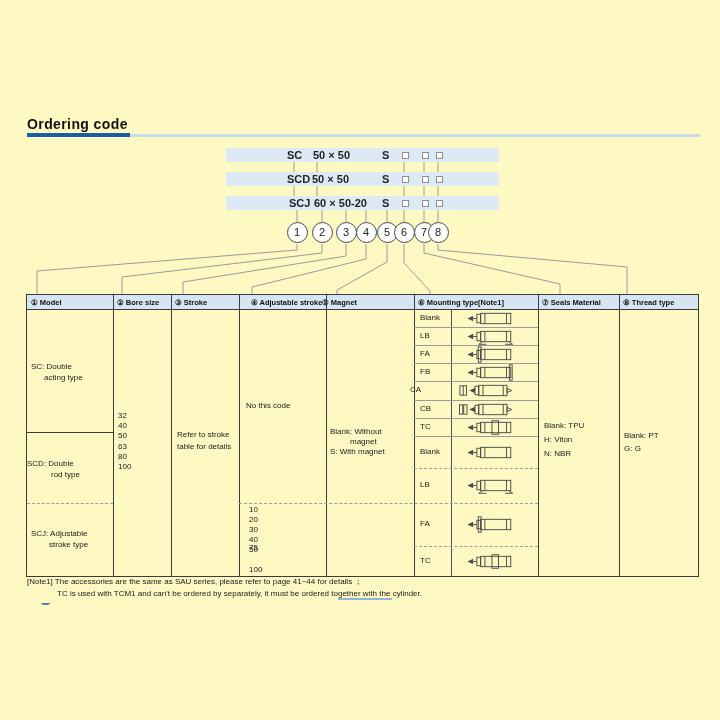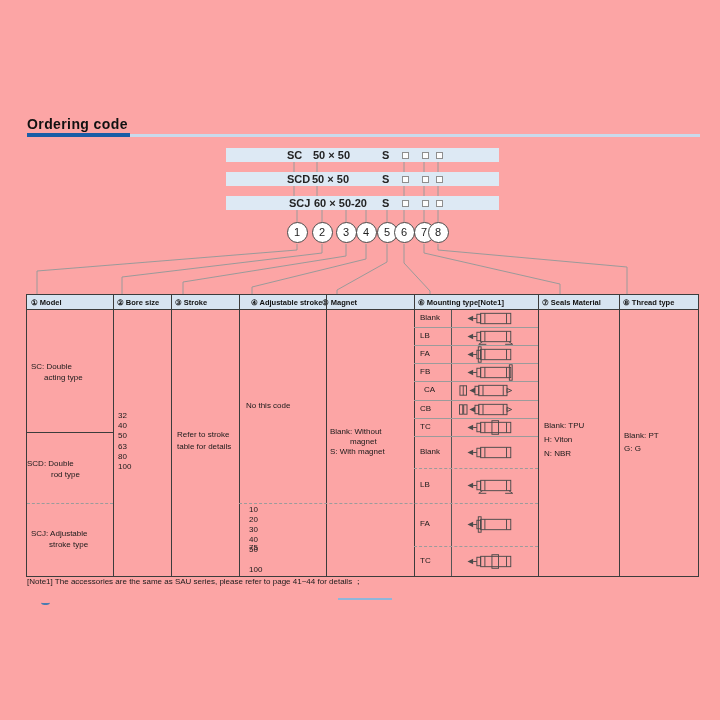--- a/index.html
+++ b/index.html
@@ -1,16 +1,16 @@
 <!DOCTYPE html>
 <html><head>
 <meta charset="utf-8">
 <style>
   html,body{margin:0;padding:0;background:#fff}
-  .page{position:relative;width:720px;height:720px;background:#fca5a5;
+  .page{position:relative;width:720px;height:720px;background:#fef9c3;
         font-family:"Liberation Sans",sans-serif;color:#1c1c1c;overflow:hidden}
   .abs{position:absolute}
   .title{left:27px;top:116px;font-size:14px;font-weight:bold;letter-spacing:.4px;color:#111}
   .title-bar{left:27px;top:133px;width:103px;height:4px;background:#1a5da6}
   .title-rule{left:130px;top:134px;width:570px;height:2.5px;background:#c9daeb}
   .band{width:273px;height:14px;background:#dde9f4}
   .bt{font-weight:bold;font-size:11px;line-height:14px;white-space:pre;color:#232323}
   .sq{width:5px;height:5px;border:1px solid #8e8e8e;background:#fdfdfd}
   .circ{width:19px;height:19px;border:1px solid #4a4a4a;border-radius:50%;background:#fff;
         font-size:11px;line-height:19px;text-align:center;color:#222}
@@ -221,21 +221,21 @@
     <span class="t" style="left:222px;top:270px">100</span>
 
     <span class="t" style="left:303px;top:132px">Blank: Without</span>
     <span class="t" style="left:323px;top:142px">magnet</span>
     <span class="t" style="left:303px;top:152px">S: With magnet</span>
 
     <span class="t" style="left:393px;top:18px">Blank</span>
     <span class="t" style="left:393px;top:36px">LB</span>
     <span class="t" style="left:393px;top:54px">FA</span>
     <span class="t" style="left:393px;top:72px">FB</span>
-    <span class="t" style="left:397px;top:90px">CA</span>
+    <span class="t" style="left:383px;top:90px">CA</span>
     <span class="t" style="left:393px;top:109px">CB</span>
     <span class="t" style="left:393px;top:127px">TC</span>
 
     <span class="t" style="left:393px;top:152px">Blank</span>
     <span class="t" style="left:393px;top:185px">LB</span>
     <span class="t" style="left:393px;top:224px">FA</span>
     <span class="t" style="left:393px;top:261px">TC</span>
 
     <svg class="mi" style="left:432px;top:15px" viewBox="0 0 68 18">
         <use href="#cyl-blank"></use>
@@ -273,16 +273,17 @@
 
     <span class="t" style="left:517px;top:126px">Blank: TPU</span>
     <span class="t" style="left:517px;top:140px">H: Viton</span>
     <span class="t" style="left:517px;top:154px">N: NBR</span>
 
     <span class="t" style="left:597px;top:136px">Blank: PT</span>
     <span class="t" style="left:597px;top:149px">G: G</span>
   </div>
 
   <span class="abs t" style="left:27px;top:577px">[Note1] The accessories are the same as SAU series, please refer to page 41~44 for details ；</span>
+  <span class="abs t" style="left:57px;top:589px">TC is used with TCM1 and can't be ordered by separately, it must be ordered together with the cylinder.</span>
   <div class="abs note-underline"></div>
   <div class="abs pen-mark"></div>
 
 </div>
 
 </body></html>

